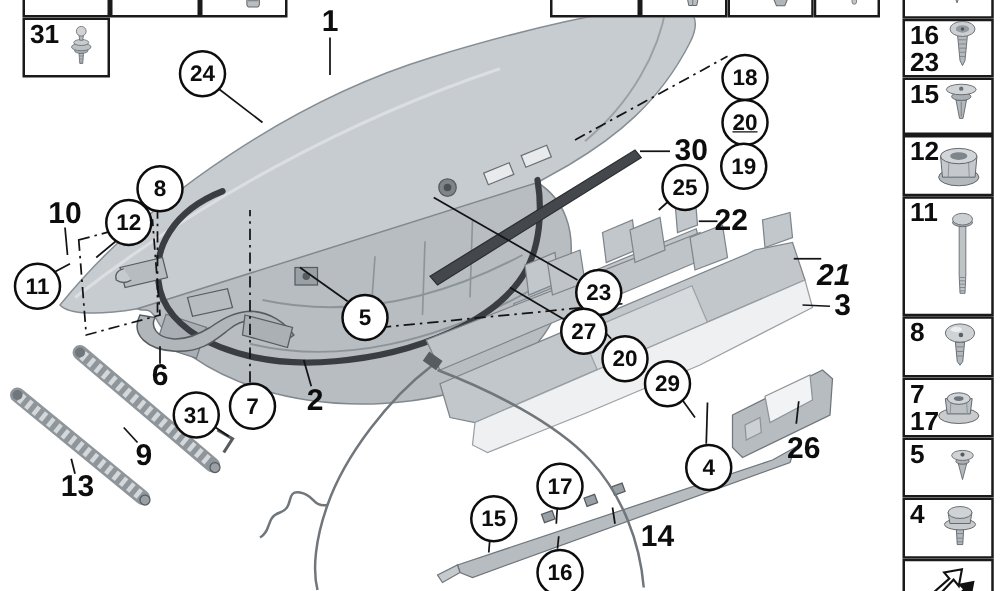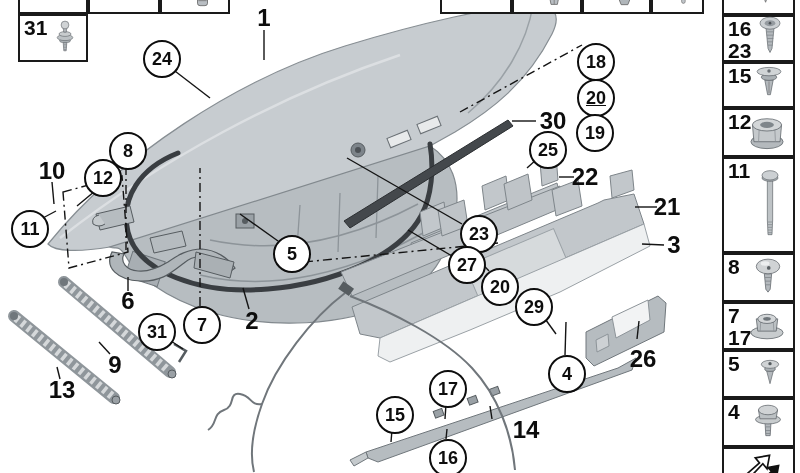--- a/index.html
+++ b/index.html
@@ -378,17 +378,17 @@
     <div class="co" style="left: 393px; top: 413px;">15</div>
     <div class="co" style="left: 446px; top: 456px;">16</div>
     <div class="pl" style="left: 264px; top: 18px;">1</div>
     <div class="pl" style="left: 52px; top: 171px;">10</div>
     <div class="pl" style="left: 128px; top: 301px;">6</div>
     <div class="pl" style="left: 252px; top: 321px;">2</div>
     <div class="pl" style="left: 115px; top: 365px;">9</div>
     <div class="pl" style="left: 62px; top: 390px;">13</div>
     <div class="pl" style="left: 553px; top: 121px;">30</div>
     <div class="pl" style="left: 585px; top: 177px;">22</div>
-    <div class="pl" style="left: 667px; top: 207px;">21</div>
+    <div class="pl" style="left: 667px; top: 221px; font-style: italic;">21</div>
     <div class="pl" style="left: 674px; top: 245px;">3</div>
     <div class="pl" style="left: 493px; top: 430px; margin-left: 33px;">14</div>
     <div class="pl" style="left: 643px; top: 359px;">26</div>
   </div>
 
 </body></html>

